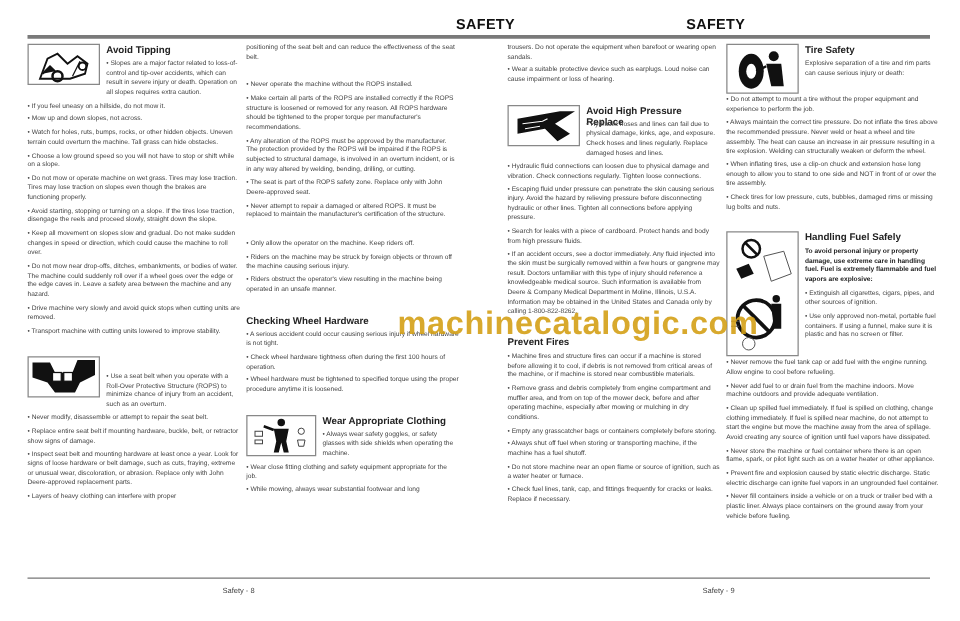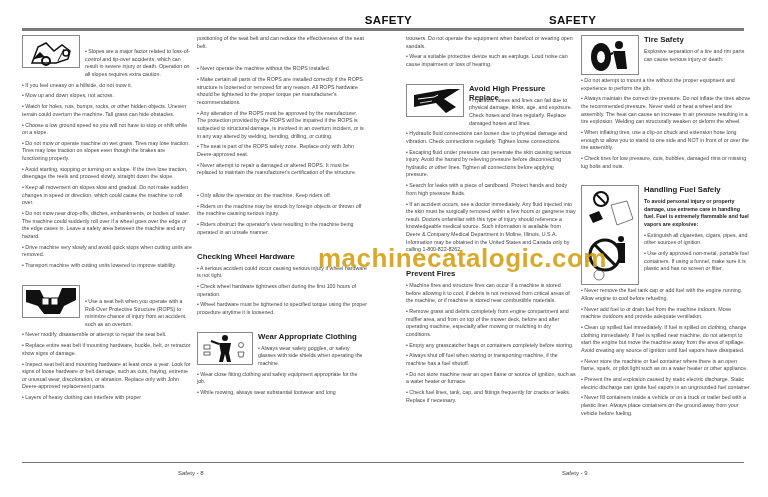--- a/index.html
+++ b/index.html
@@ -44,20 +44,23 @@
       <div class="figwrap">
         <div class="fig" style="width:58px;height:33px;">
           <svg width="54" height="30" viewBox="0 0 54 30">
             <path d="M8 26 L14 10 L22 6 L30 14 L38 8 L46 14 L44 22 L32 26 Z" fill="none" stroke="#111" stroke-width="1.5"></path>
             <circle cx="22" cy="24" r="4" fill="none" stroke="#111" stroke-width="2"></circle>
             <circle cx="42" cy="16" r="3" fill="none" stroke="#111" stroke-width="1.5"></circle>
             <path d="M10 22 L16 16 L20 20" fill="#111" stroke="#111" stroke-width="1.5"></path>
             <path d="M34 24 L40 12" stroke="#111" stroke-width="1"></path>
           </svg>
         </div>
+        <div class="figtext">
+          <h2>Avoid Tipping</h2>
+        </div>
       </div>
       <p style="margin-top:-22px;margin-left:63px;">• Slopes are a major factor related to loss-of-control and tip-over accidents, which can result in severe injury or death. Operation on all slopes requires extra caution.</p>
       <p>• If you feel uneasy on a hillside, do not mow it.</p>
       <p>• Mow up and down slopes, not across.</p>
       <p>• Watch for holes, ruts, bumps, rocks, or other hidden objects. Uneven terrain could overturn the machine. Tall grass can hide obstacles.</p>
       <p>• Choose a low ground speed so you will not have to stop or shift while on a slope.</p>
       <p>• Do not mow or operate machine on wet grass. Tires may lose traction. Tires may lose traction on slopes even though the brakes are functioning properly.</p>
       <p>• Avoid starting, stopping or turning on a slope. If the tires lose traction, disengage the reels and proceed slowly, straight down the slope.</p>
       <p>• Keep all movement on slopes slow and gradual. Do not make sudden changes in speed or direction, which could cause the machine to roll over.</p>
       <p>• Do not mow near drop-offs, ditches, embankments, or bodies of water. The machine could suddenly roll over if a wheel goes over the edge or the edge caves in. Leave a safety area between the machine and any hazard.</p>

